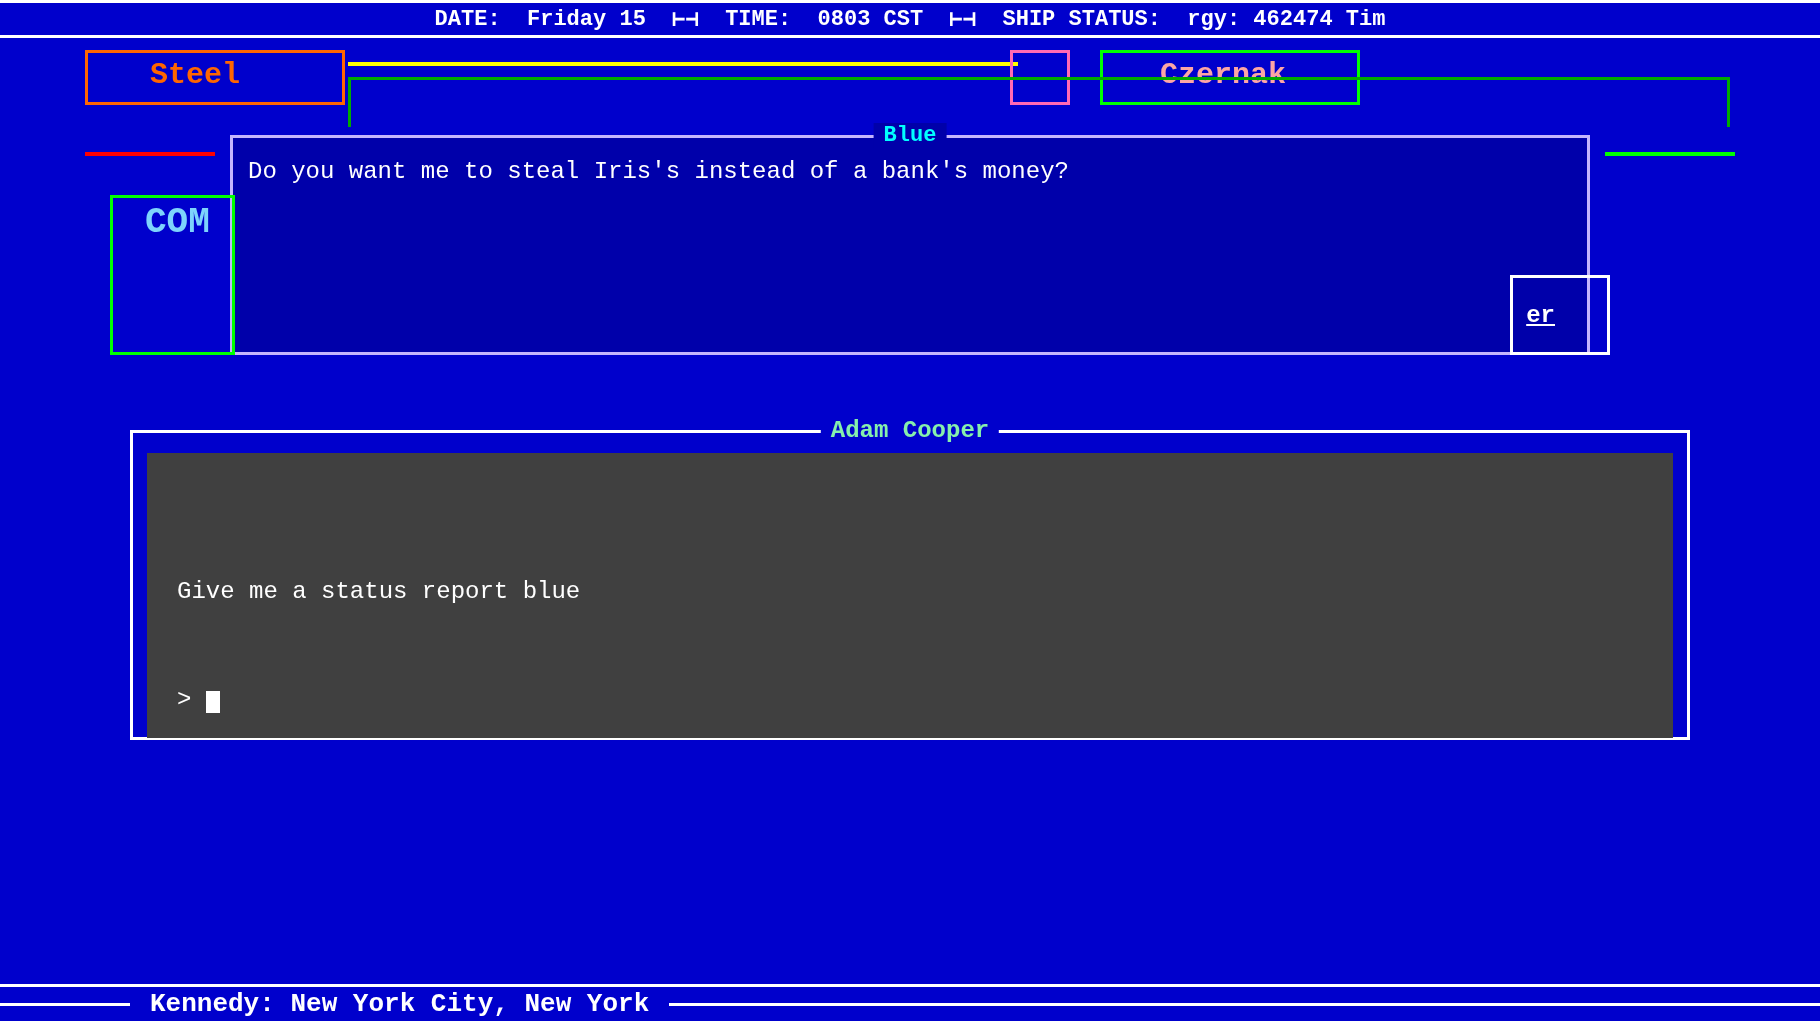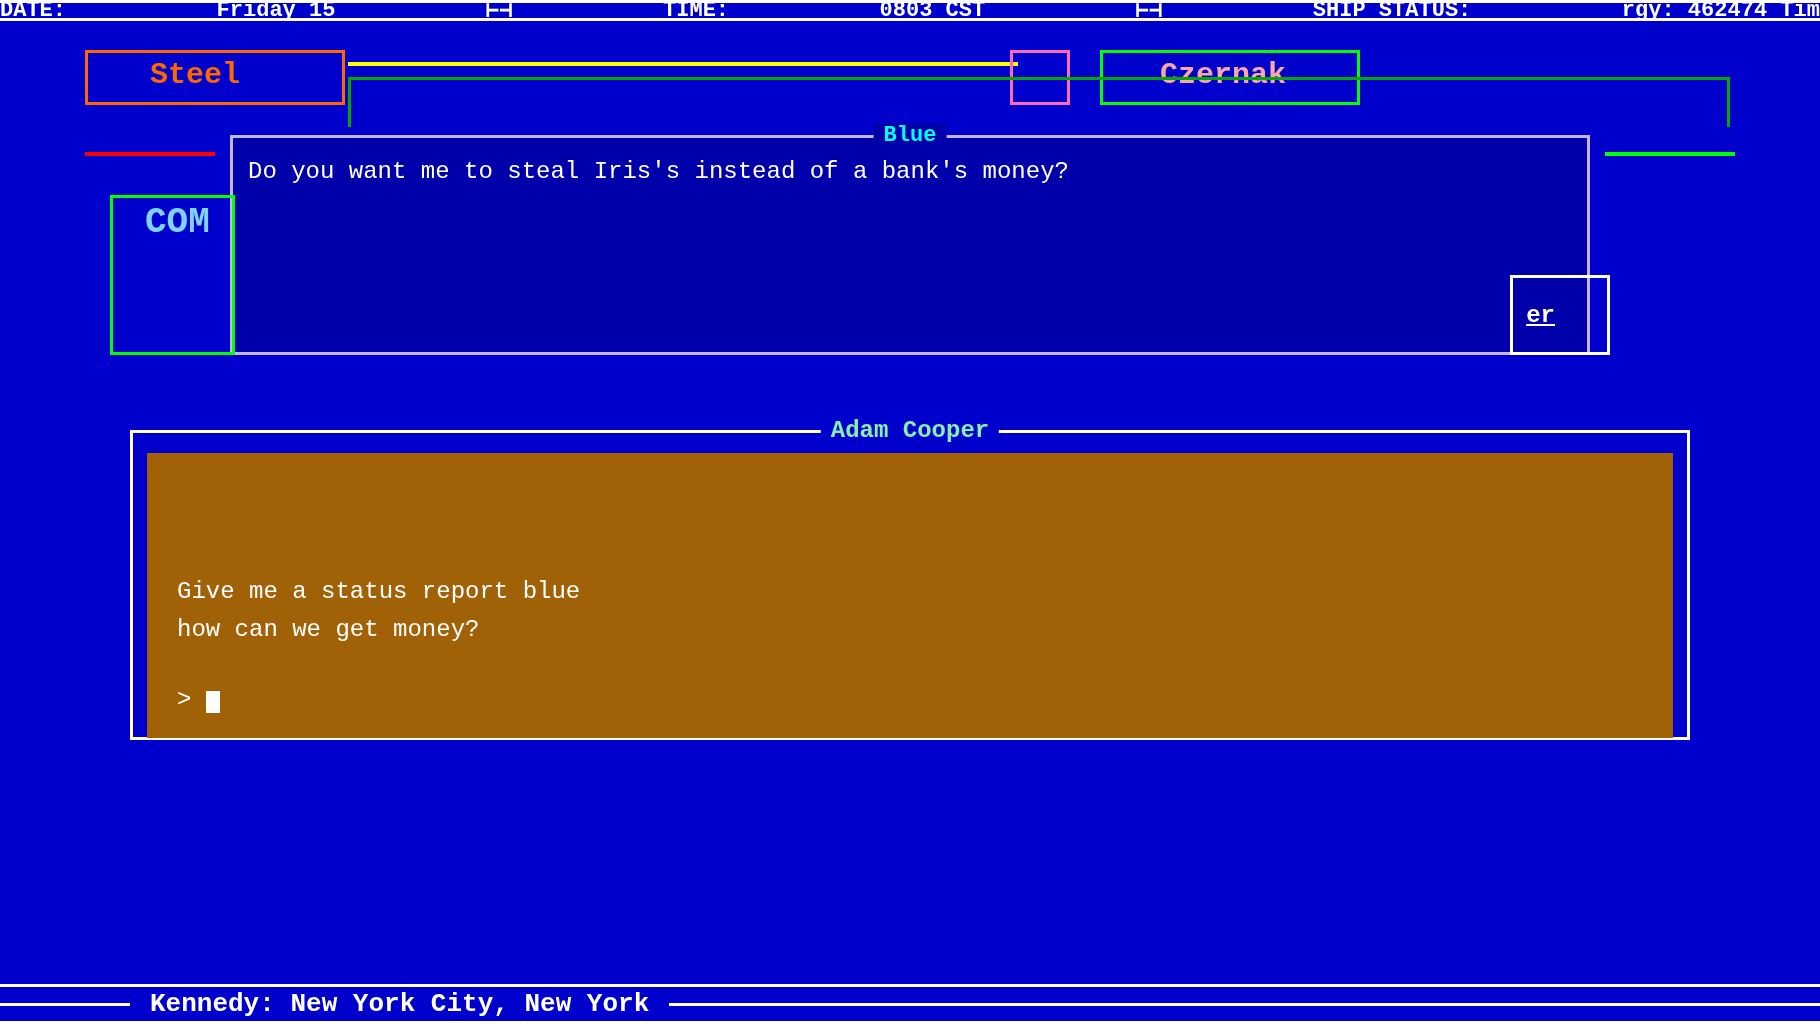--- a/index.html
+++ b/index.html
@@ -16,25 +16,25 @@
       overflow: hidden;
       position: relative;
     }
 
     
     .status-bar {
       position: absolute;
       top: 0;
       left: 0;
       right: 0;
-      height: 21px;
+      height: 38px;
       background-color: #0000cc;
       display: flex;
       align-items: center;
-      justify-content: space-between;
+      justify-content: center;
       color: white;
       font-size: 22px;
       font-weight: bold;
       border-top: 3px solid white;
       border-bottom: 3px solid white;
     }
 
     
     .steel-panel {
       position: absolute;
@@ -242,21 +242,21 @@
       white-space: nowrap;
     }
 
     
     .red-terminal {
       position: absolute;
       top: 453px;
       left: 147px;
       right: 147px;
       height: 285px;
-      background-color: #a16207;
+      background-color: #404040;
     }
 
     .terminal-text {
       position: absolute;
       top: 120px;
       left: 30px;
       right: 30px;
       color: white;
       font-size: 24px;
       font-family: 'Courier New', Courier, monospace;
@@ -370,21 +370,20 @@
 <div class="er-box"></div>
 <div class="er-label">er</div>
 
 <div class="adam-cooper-panel">
   <div class="adam-cooper-title">Adam  Cooper</div>
 </div>
 
 <div class="red-terminal">
   <div class="terminal-text">
     <div>Give me a status report blue</div>
-    <div>how can we get money?</div>
   </div>
   <div class="terminal-prompt">
     <span>&gt; </span><span class="cursor"></span>
   </div>
 </div>
 
 <div class="bottom-bar">
   <div class="bottom-bar-line-left"></div>
   <div class="bottom-bar-text">Kennedy: New York City, New York</div>
   <div class="bottom-bar-line-right"></div>

